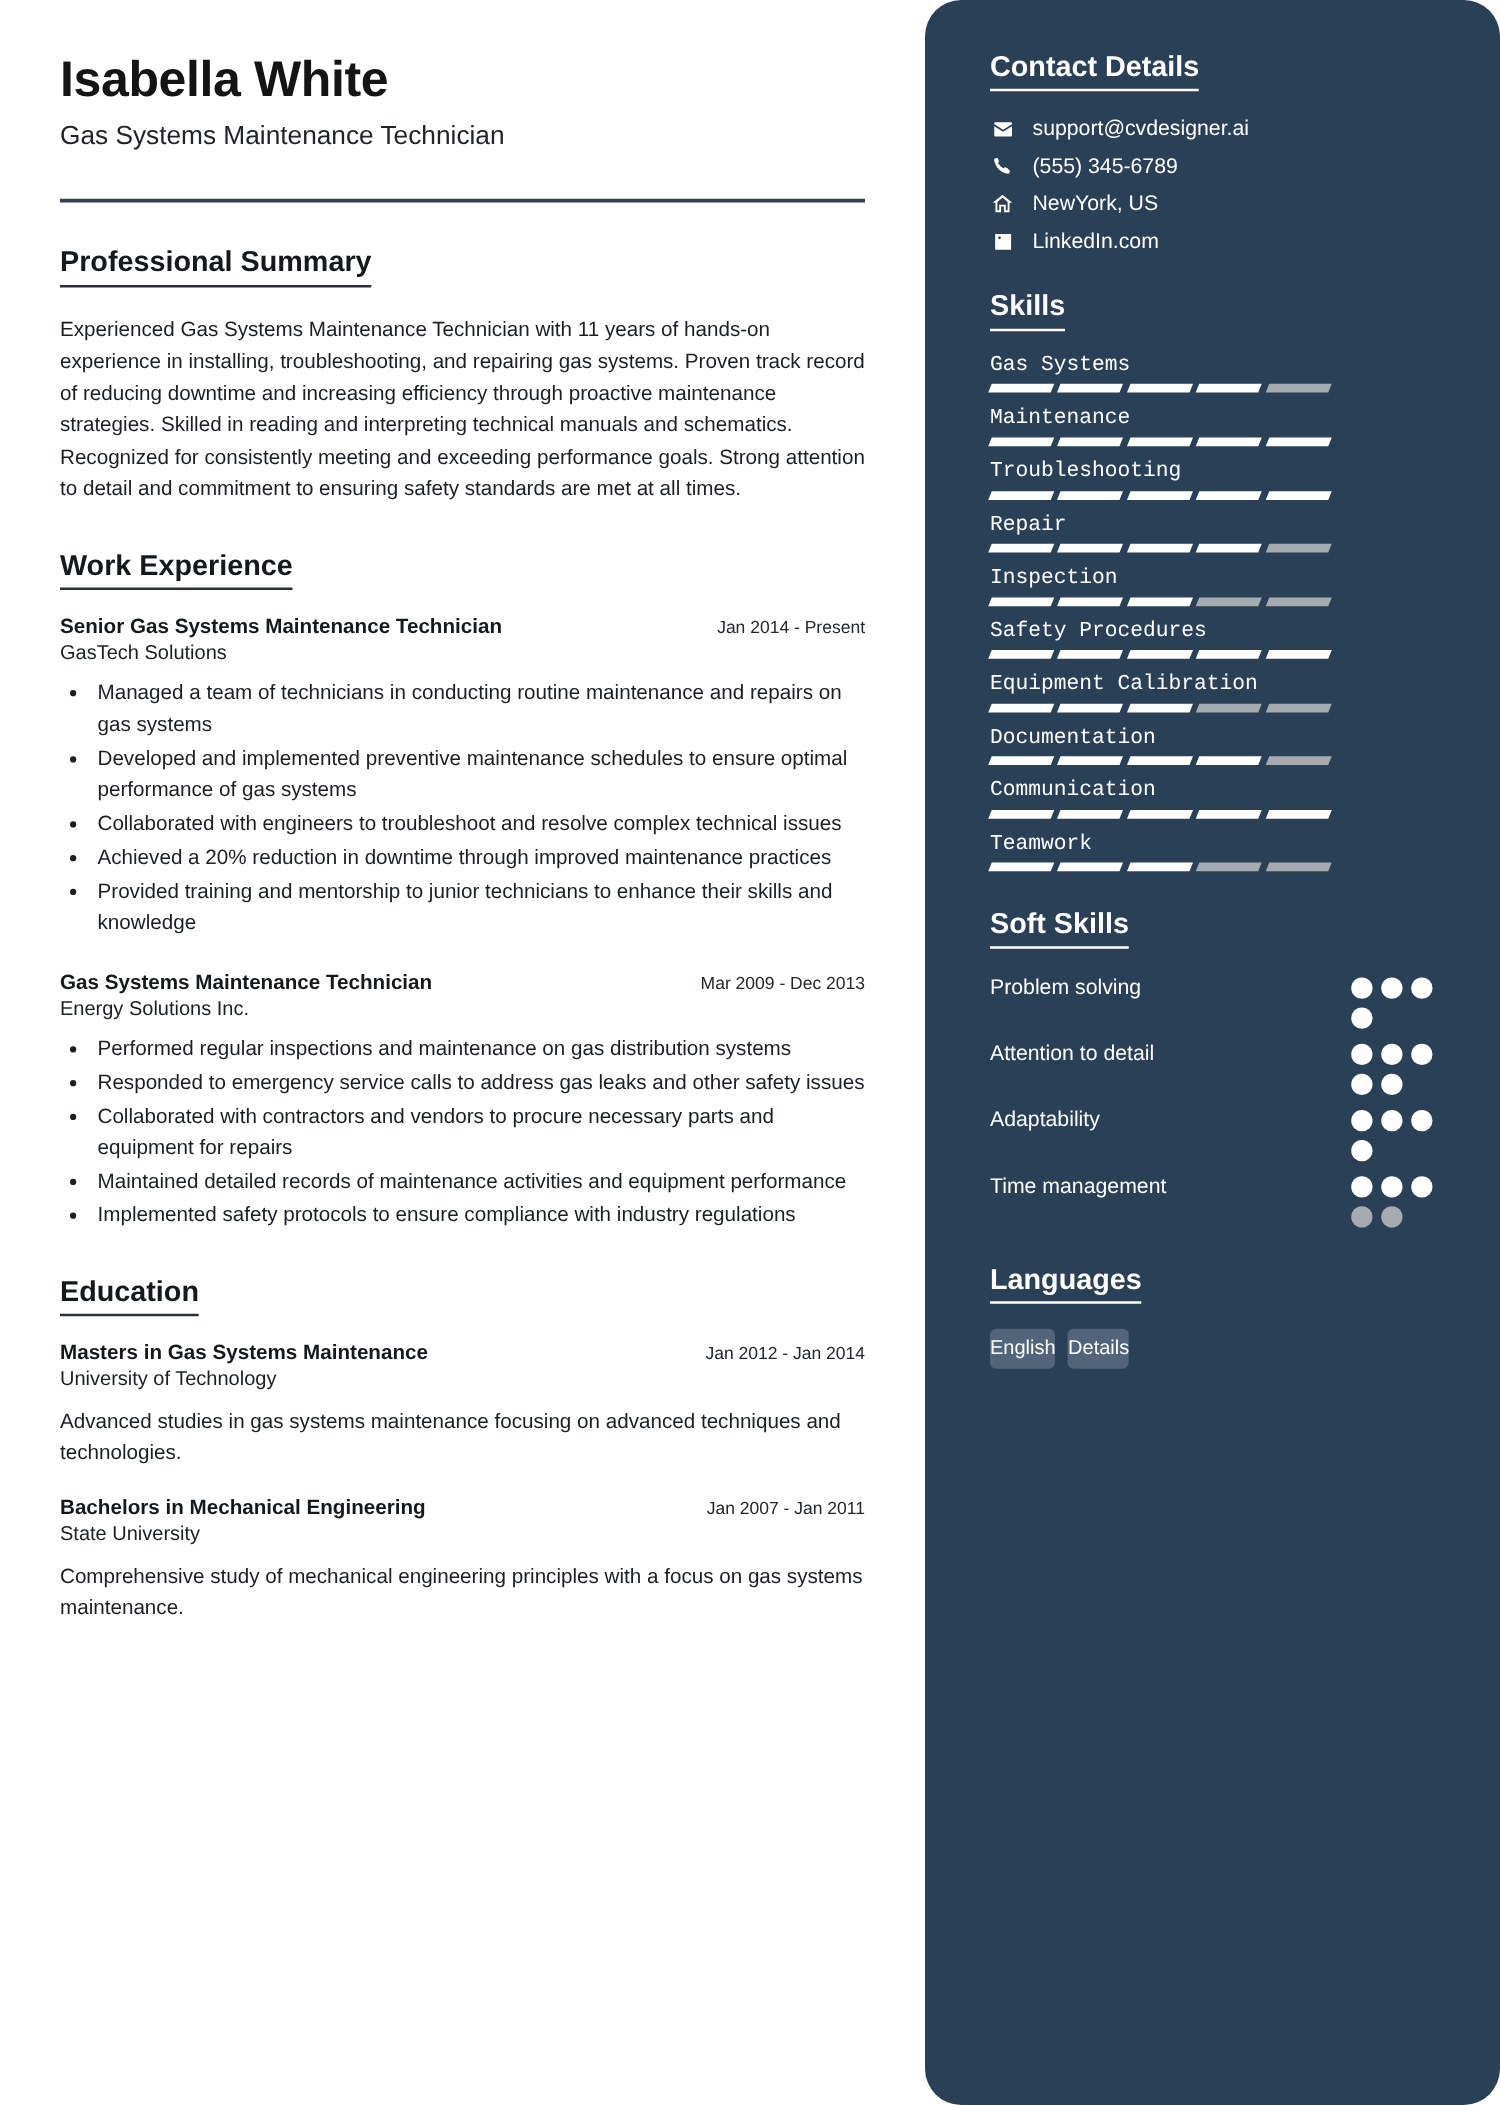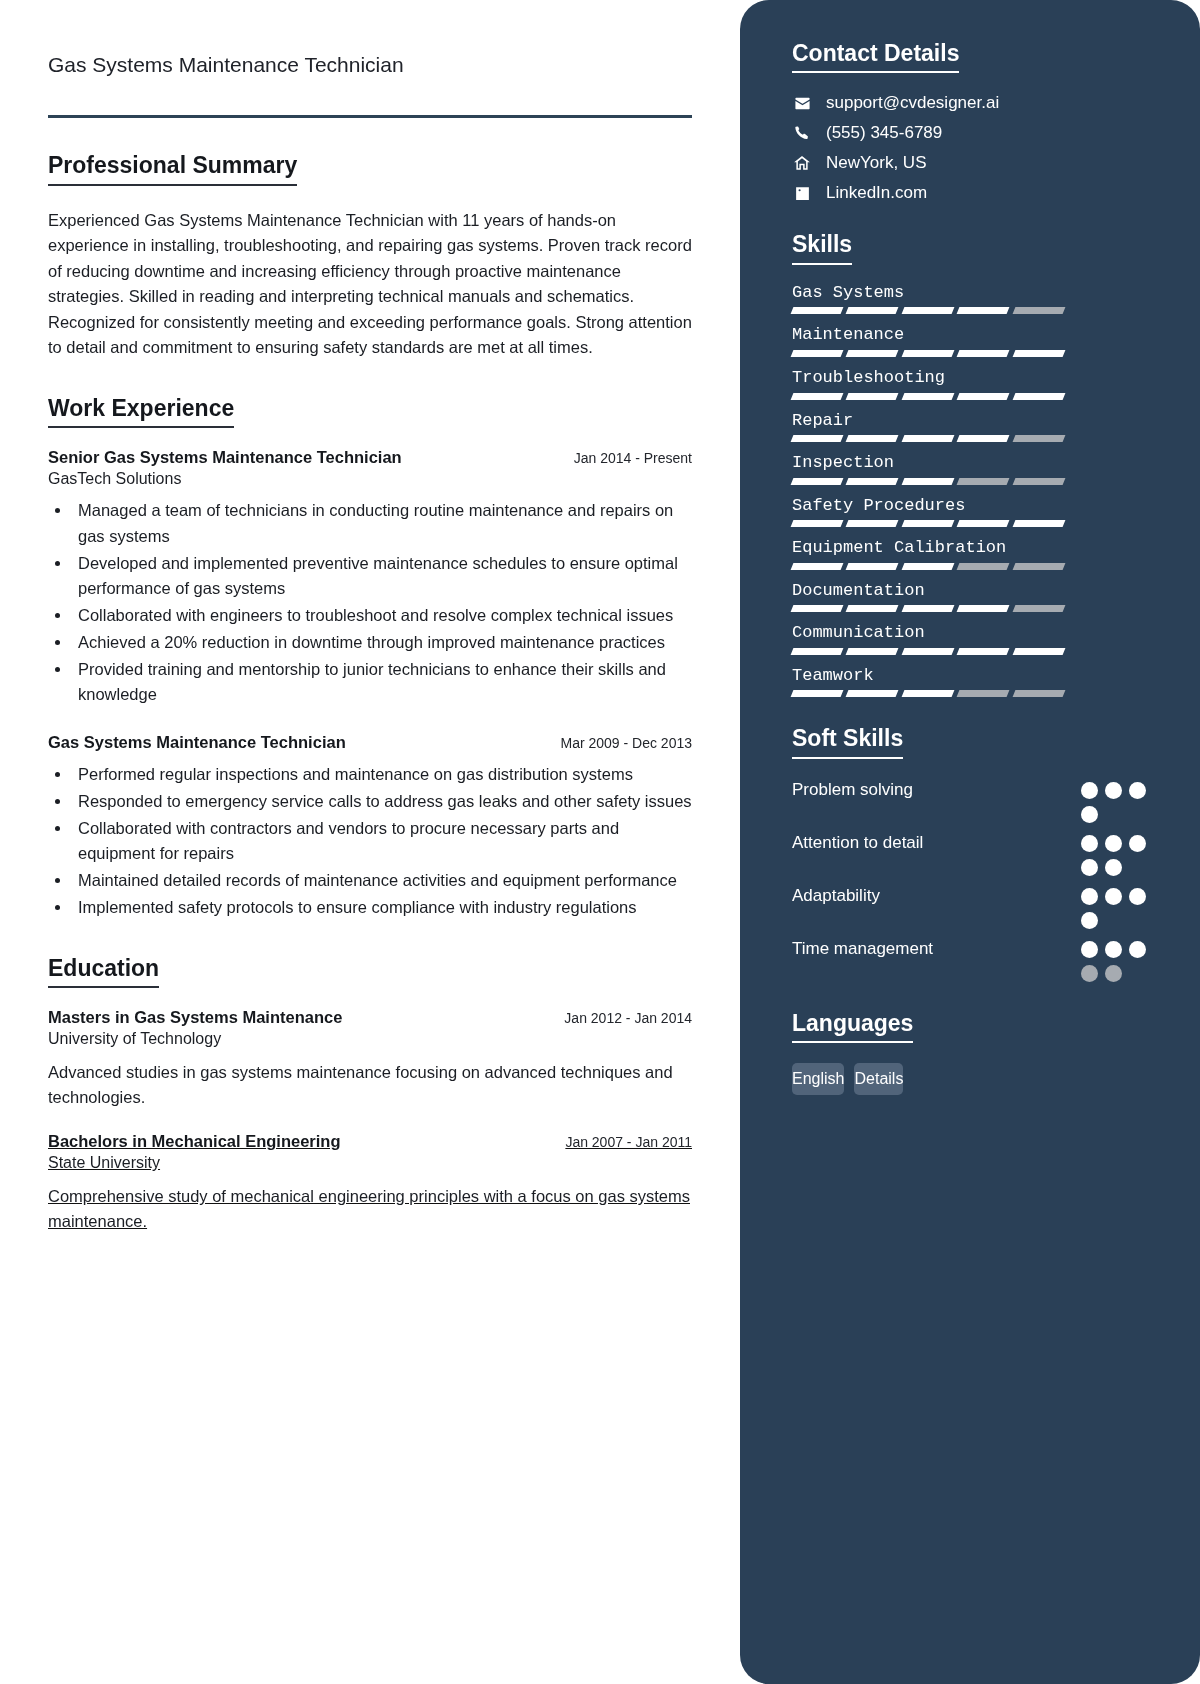--- a/index.html
+++ b/index.html
@@ -88,21 +88,21 @@
     margin-bottom:2px;
     padding-left:6px;
   }
   .edu-desc {
     margin-top:12px;
     font-size:16.5px;
     line-height:1.52;
     color:#1b1e24;
   }
   #work-section .entry + .entry { margin-top:26px; }
-  #education-section .entry + .entry { margin-top:22px;text-decoration:underline; }
+  #education-section .entry + .entry { margin-top:22px; }
 
   
   .sidebar {
     width:460px;
     background:#2a4057;
     color:#ffffff;
     padding:40px 34px 0 52px;
     border-radius:29px;
   }
   .side-title {
@@ -207,20 +207,21 @@
   }
 </style>
 </head>
 <body>
 
 <div class="page">
 
   <div class="main">
 
     <div>
+      <div class="name">Isabella White</div>
       <div class="job-title">Gas Systems Maintenance Technician</div>
       <div class="head-rule"></div>
     </div>
 
     <div class="section" id="summary-section">
       <div class="section-title">Professional Summary</div>
       <div class="summary-text">Experienced Gas Systems Maintenance Technician with 11 years of hands-on experience in installing, troubleshooting, and repairing gas systems. Proven track record of reducing downtime and increasing efficiency through proactive maintenance strategies. Skilled in reading and interpreting technical manuals and schematics. Recognized for consistently meeting and exceeding performance goals. Strong attention to detail and commitment to ensuring safety standards are met at all times.</div>
     </div>
 
     <div class="section" id="work-section">
@@ -238,20 +239,21 @@
               <li>Collaborated with engineers to troubleshoot and resolve complex technical issues</li>
               <li>Achieved a 20% reduction in downtime through improved maintenance practices</li>
               <li>Provided training and mentorship to junior technicians to enhance their skills and knowledge</li>
             </ul>
           </div>
           <div class="entry">
             <div class="entry-head">
               <div class="entry-title">Gas Systems Maintenance Technician</div>
               <div class="entry-date">Mar 2009 - Dec 2013</div>
             </div>
+            <div class="entry-org">Energy Solutions Inc.</div>
             <ul class="bullets">
               <li>Performed regular inspections and maintenance on gas distribution systems</li>
               <li>Responded to emergency service calls to address gas leaks and other safety issues</li>
               <li>Collaborated with contractors and vendors to procure necessary parts and equipment for repairs</li>
               <li>Maintained detailed records of maintenance activities and equipment performance</li>
               <li>Implemented safety protocols to ensure compliance with industry regulations</li>
             </ul>
           </div>
         </div>
     </div>

